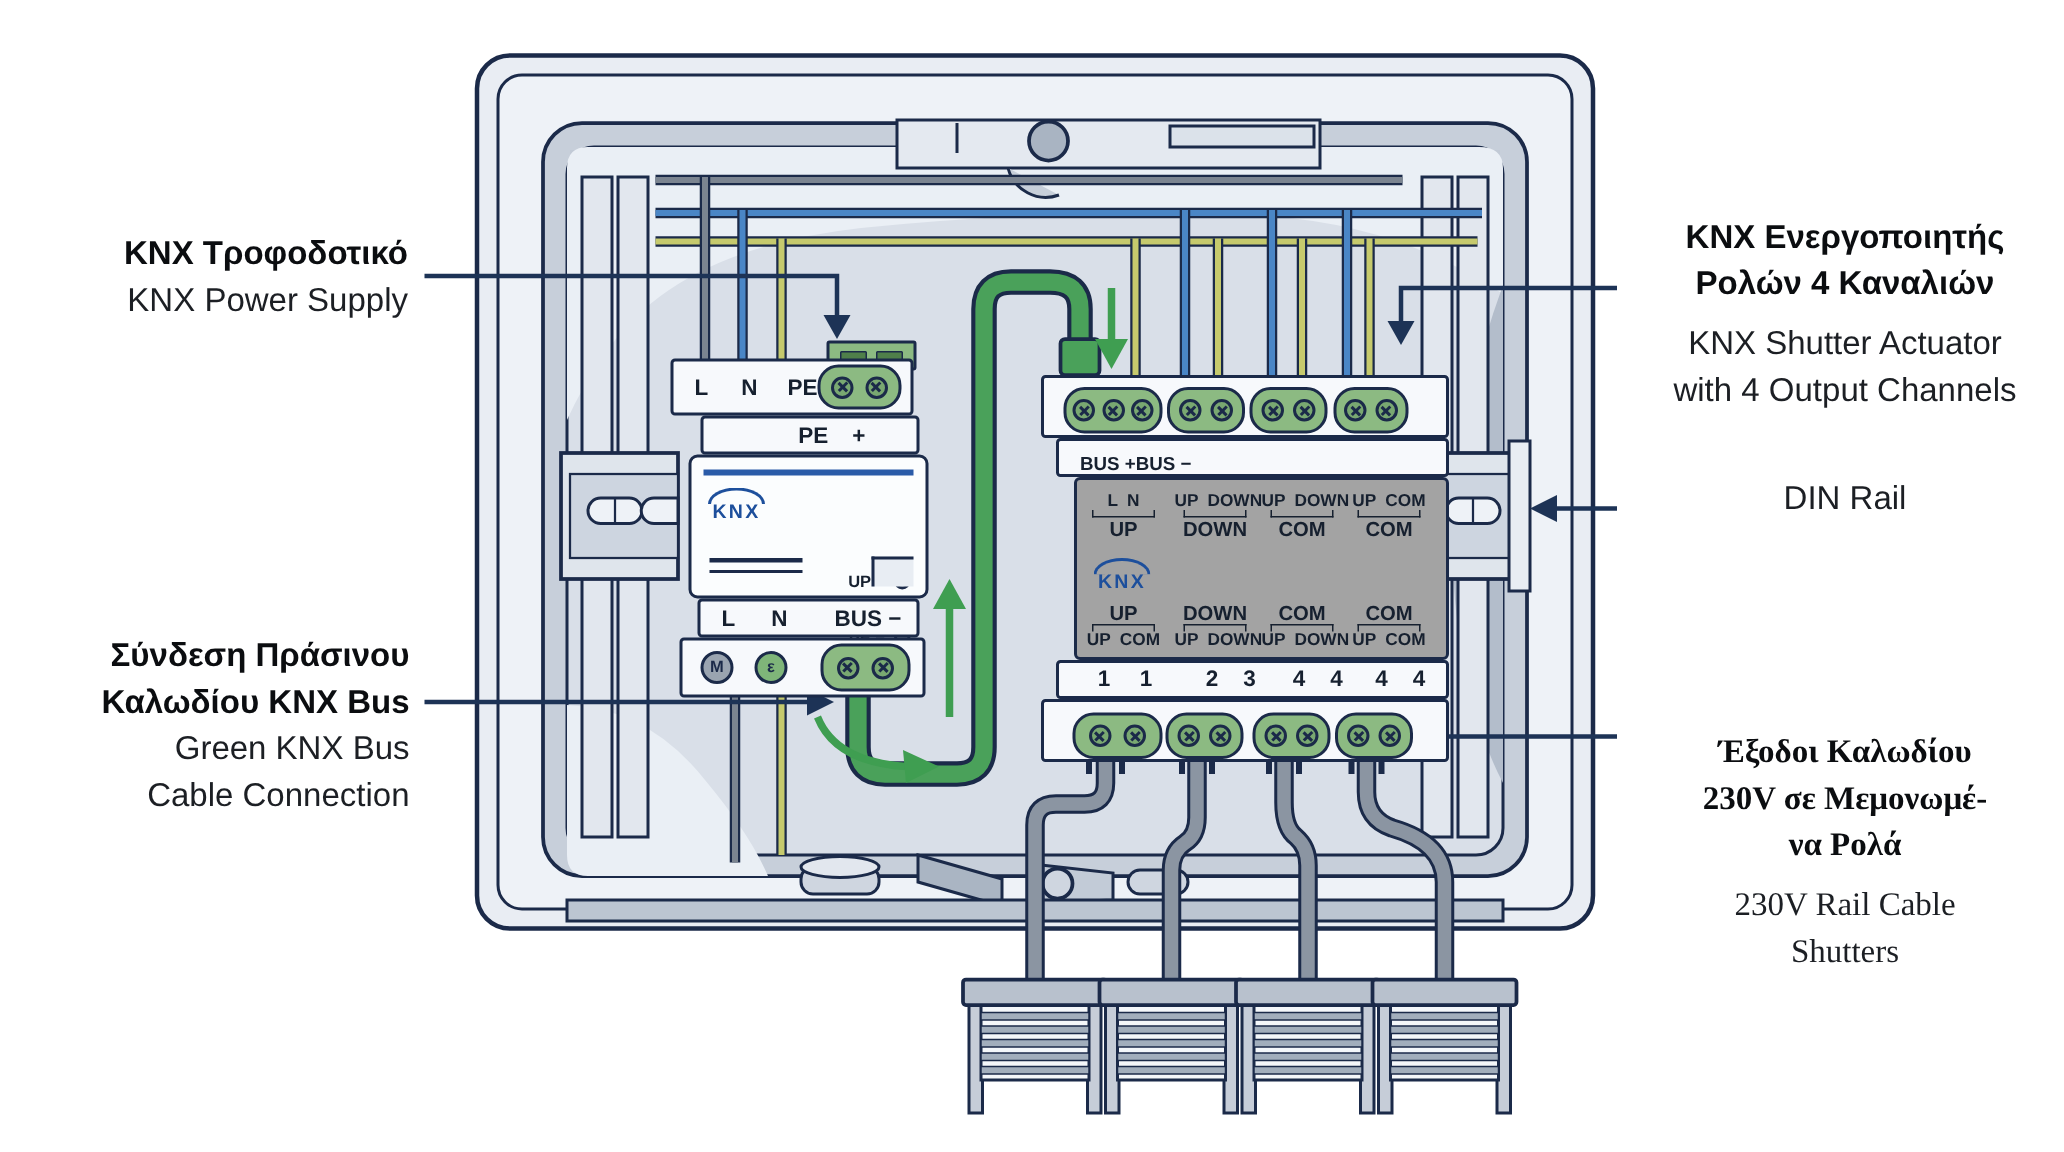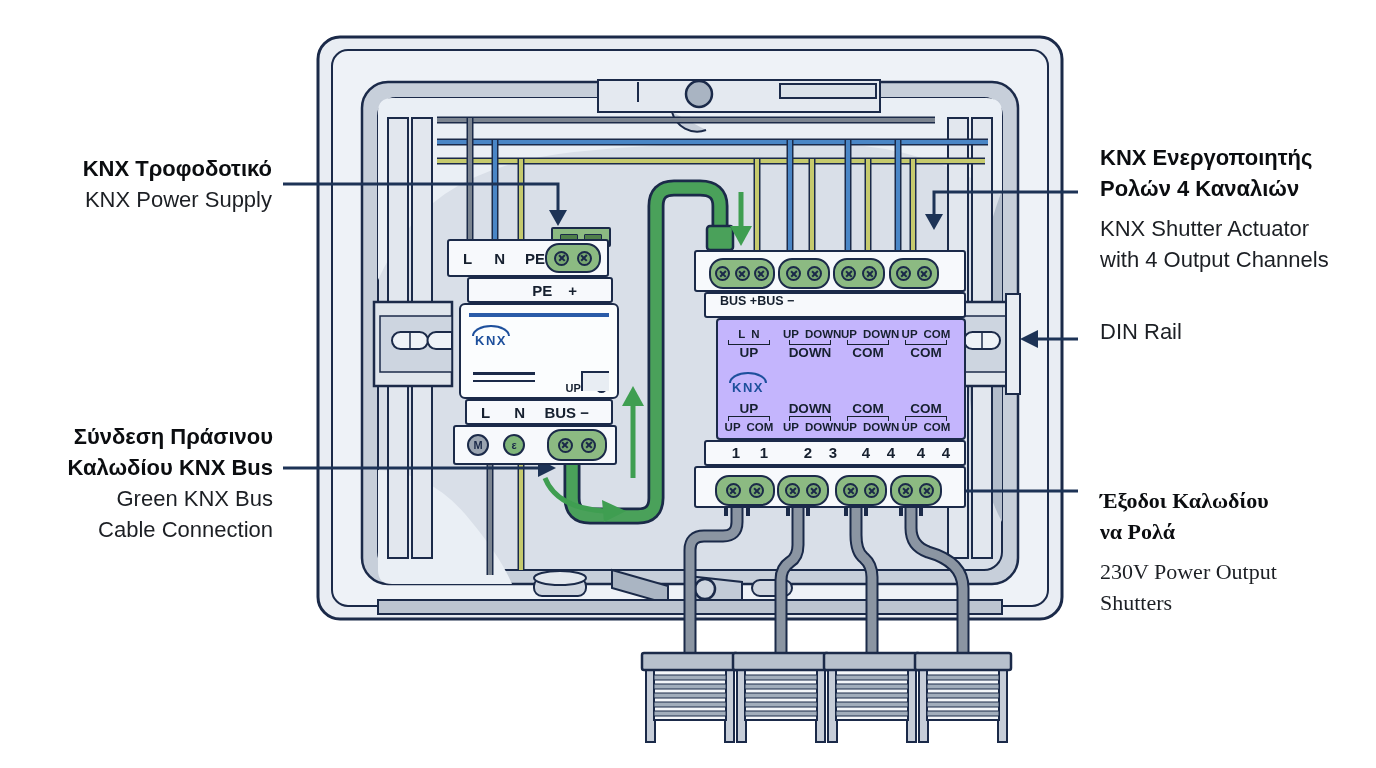--- a/index.html
+++ b/index.html
@@ -1,20 +1,20 @@
 <!DOCTYPE html>
 <html><head>
 <meta charset="utf-8">
 <style>
   html,body{margin:0;padding:0;background:#ffffff;}
   .canvas{position:relative;width:1376px;height:768px;background:#ffffff;overflow:hidden;
           font-family:"Liberation Sans",sans-serif;color:#0e1013;}
   svg{position:absolute;left:0;top:0;}
   
-  .lbl{position:absolute;line-height:31px;font-size:22px;}
+  .lbl{position:absolute;line-height:31px;font-size:22px;text-align:center;}
   .lbl .b{font-weight:700;color:#0b0d10;}
   .lbl .n{font-weight:400;color:#1c1f24;}
   .lbl.right-align{text-align:right;}
   .gap{height:9px;}
   
   .module{position:absolute;}
   .mrow{position:absolute;background:#f7f9fc;border:2.5px solid #1b2a49;border-radius:3px;box-sizing:border-box;}
   .term-block{position:absolute;background:#8cba82;border:2px solid #1b2a49;border-radius:14px;
               display:flex;align-items:center;justify-content:space-evenly;}
   .scr{width:15px;height:15px;border-radius:50%;background:#79a871;border:2px solid #1b2a49;
@@ -265,21 +265,21 @@
     </div>
     <div class="ulines" style="position:absolute;left:12px;bottom:10px;">
           <div></div>
           <div></div>
         </div>
     <div style="position:absolute;right:8px;bottom:6px;width:26px;height:18px;background:#e8edf3;border-left:2px solid #1b2a49;border-top:2px solid #1b2a49;"></div>
   </div>
   <div class="mrow" style="left:18px;top:172px;width:148px;height:26px;display:flex;align-items:center;">
     <span class="tword" style="margin-left:14px;">L</span>
     <span class="tword" style="margin-left:24px;">N</span>
-    <span class="tword" style="margin-left:auto;margin-right:22px;">BUS −</span>
+    <span class="tword" style="margin-left:auto;margin-right:10px;">BUS −</span>
   </div>
   <div class="mrow" style="left:6px;top:198px;width:164px;height:40px;display:flex;align-items:center;">
     <span class="circ" style="margin-left:12px;background:#9aa4b0;">M</span>
     <span class="circ" style="margin-left:14px;background:#7fb579;">ε</span>
     <span class="term-block" style="position:static;margin-left:auto;margin-right:8px;width:56px;height:28px;">
       <span class="scr"></span>
           <span class="scr"></span>
     </span>
   </div>
 </div>
@@ -297,24 +297,24 @@
         </span>
     <span class="term-block" style="left:137px;top:6px;width:48px;height:27px;">
       <span class="scr"></span>
           <span class="scr"></span>
         </span>
     <span class="term-block" style="left:193px;top:6px;width:46px;height:27px;">
       <span class="scr"></span>
           <span class="scr"></span>
         </span>
   </div>
-  <div class="mrow" style="left:10px;top:55px;width:262px;height:26px;display:flex;align-items:flex-start;">
+  <div class="mrow" style="left:10px;top:55px;width:262px;height:26px;display:flex;align-items:flex-end;">
     <span style="margin-left:14px;font-size:12.5px;font-weight:700;color:#16202f;">BUS +BUS −</span>
   </div>
-  <div class="mrow" style="left:22px;top:81px;width:250px;height:122px;border-radius:4px;background:#c4b5fd;">
+  <div class="mrow" style="left:22px;top:81px;width:250px;height:122px;border-radius:4px;background:#a3a3a3;">
 
     <div class="grp" style="left:1px;top:8px;">
       <div class="pair"><span>L</span><span>N</span></div>
       <div class="br-b"></div>
       <div class="chan">UP</div>
     </div>
     <div class="grp" style="left:62px;top:8px;">
       <div class="pair"><span>UP</span><span>DOWN</span></div>
       <div class="br-b"></div>
       <div class="chan">DOWN</div>
@@ -401,19 +401,20 @@
   <div class="n">KNX Shutter Actuator</div>
   <div class="n">with 4 Output Channels</div>
 </div>
 
 <div class="lbl" style="left:1100px;top:316px;width:260px;">
   <div class="n">DIN Rail</div>
 </div>
 
 <div class="lbl" style="left:1100px;top:485px;width:260px;font-family:Liberation Serif, serif;">
   <div class="b">Έξοδοι Καλωδίου</div>
+  <div class="b">230V σε Μεμονωμέ-</div>
   <div class="b">να Ρολά</div>
   <div class="gap"></div>
-  <div class="n">230V Power Output</div>
+  <div class="n">230V Rail Cable</div>
   <div class="n">Shutters</div>
 </div>
 
 </div>
 
 </body></html>

